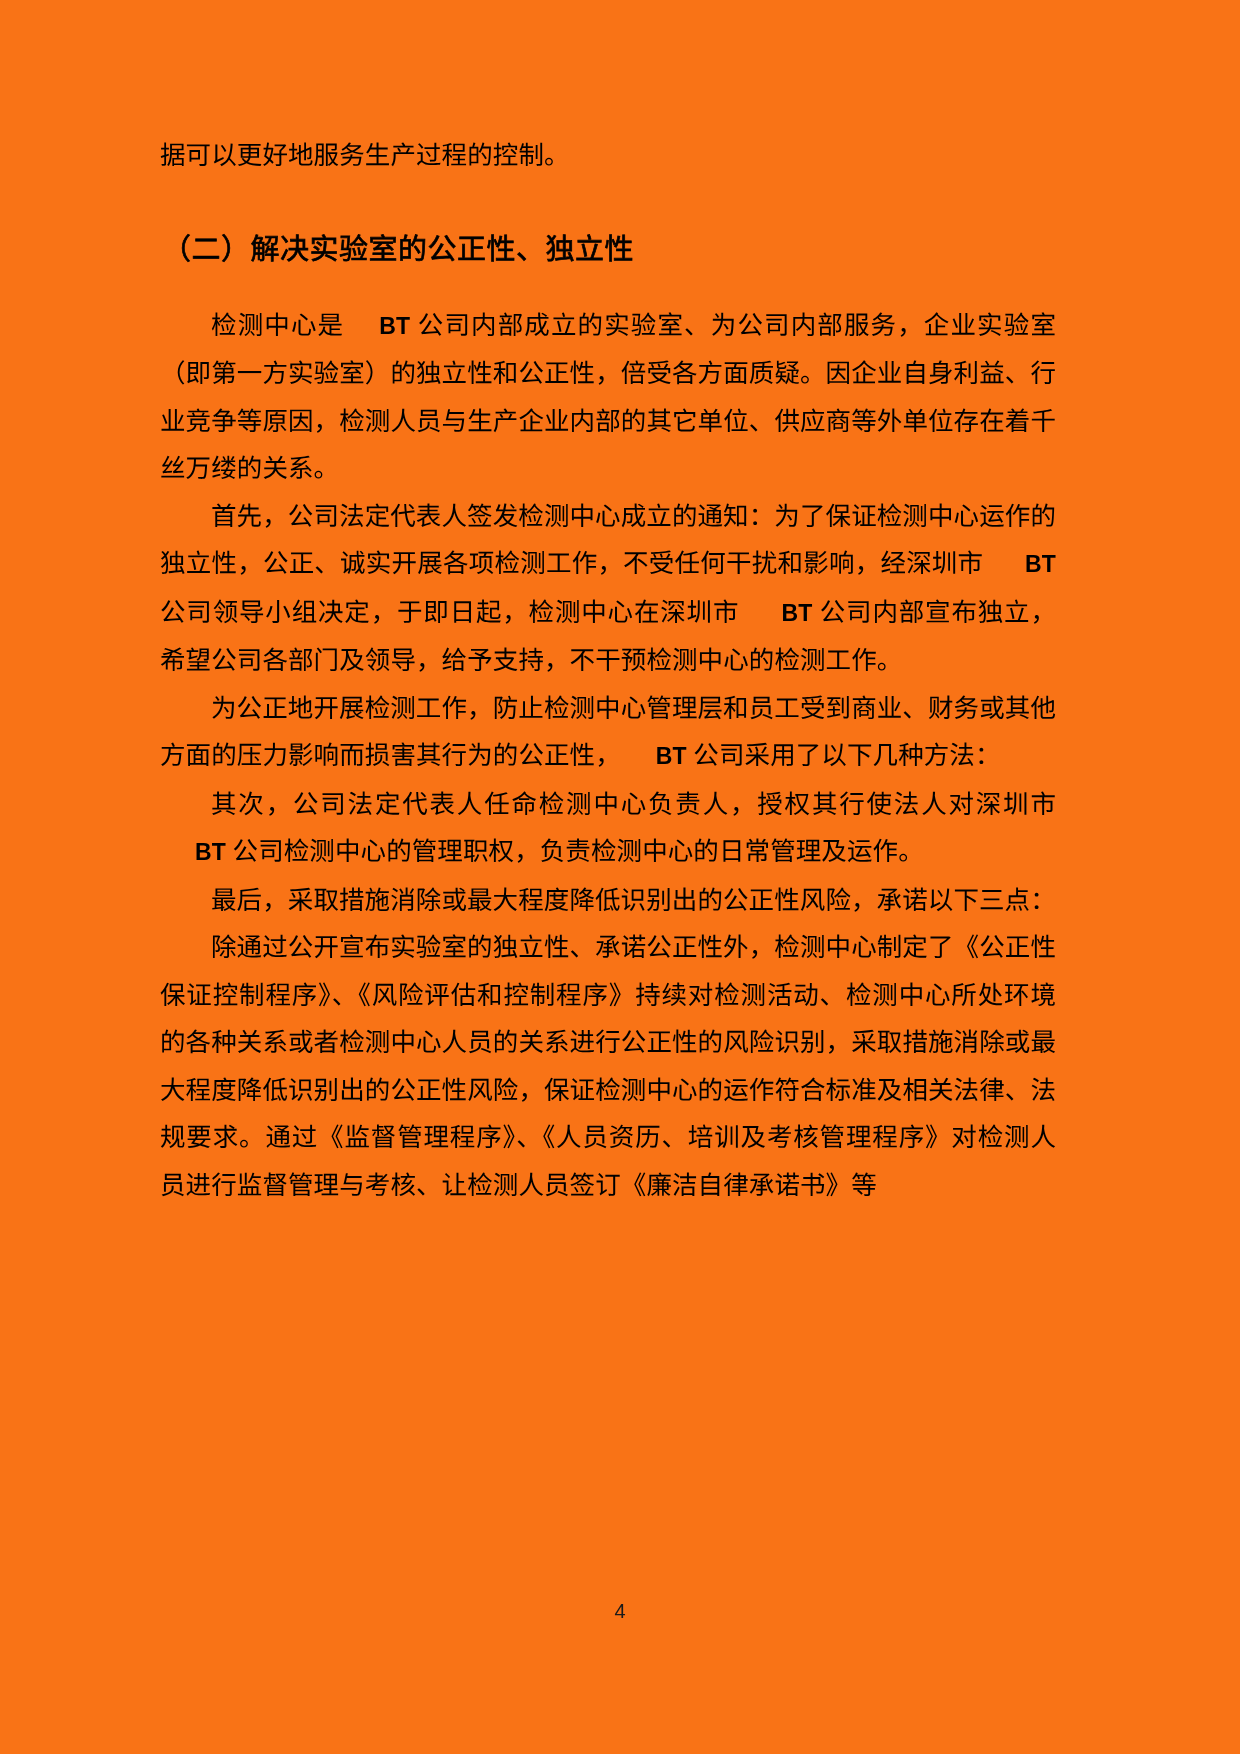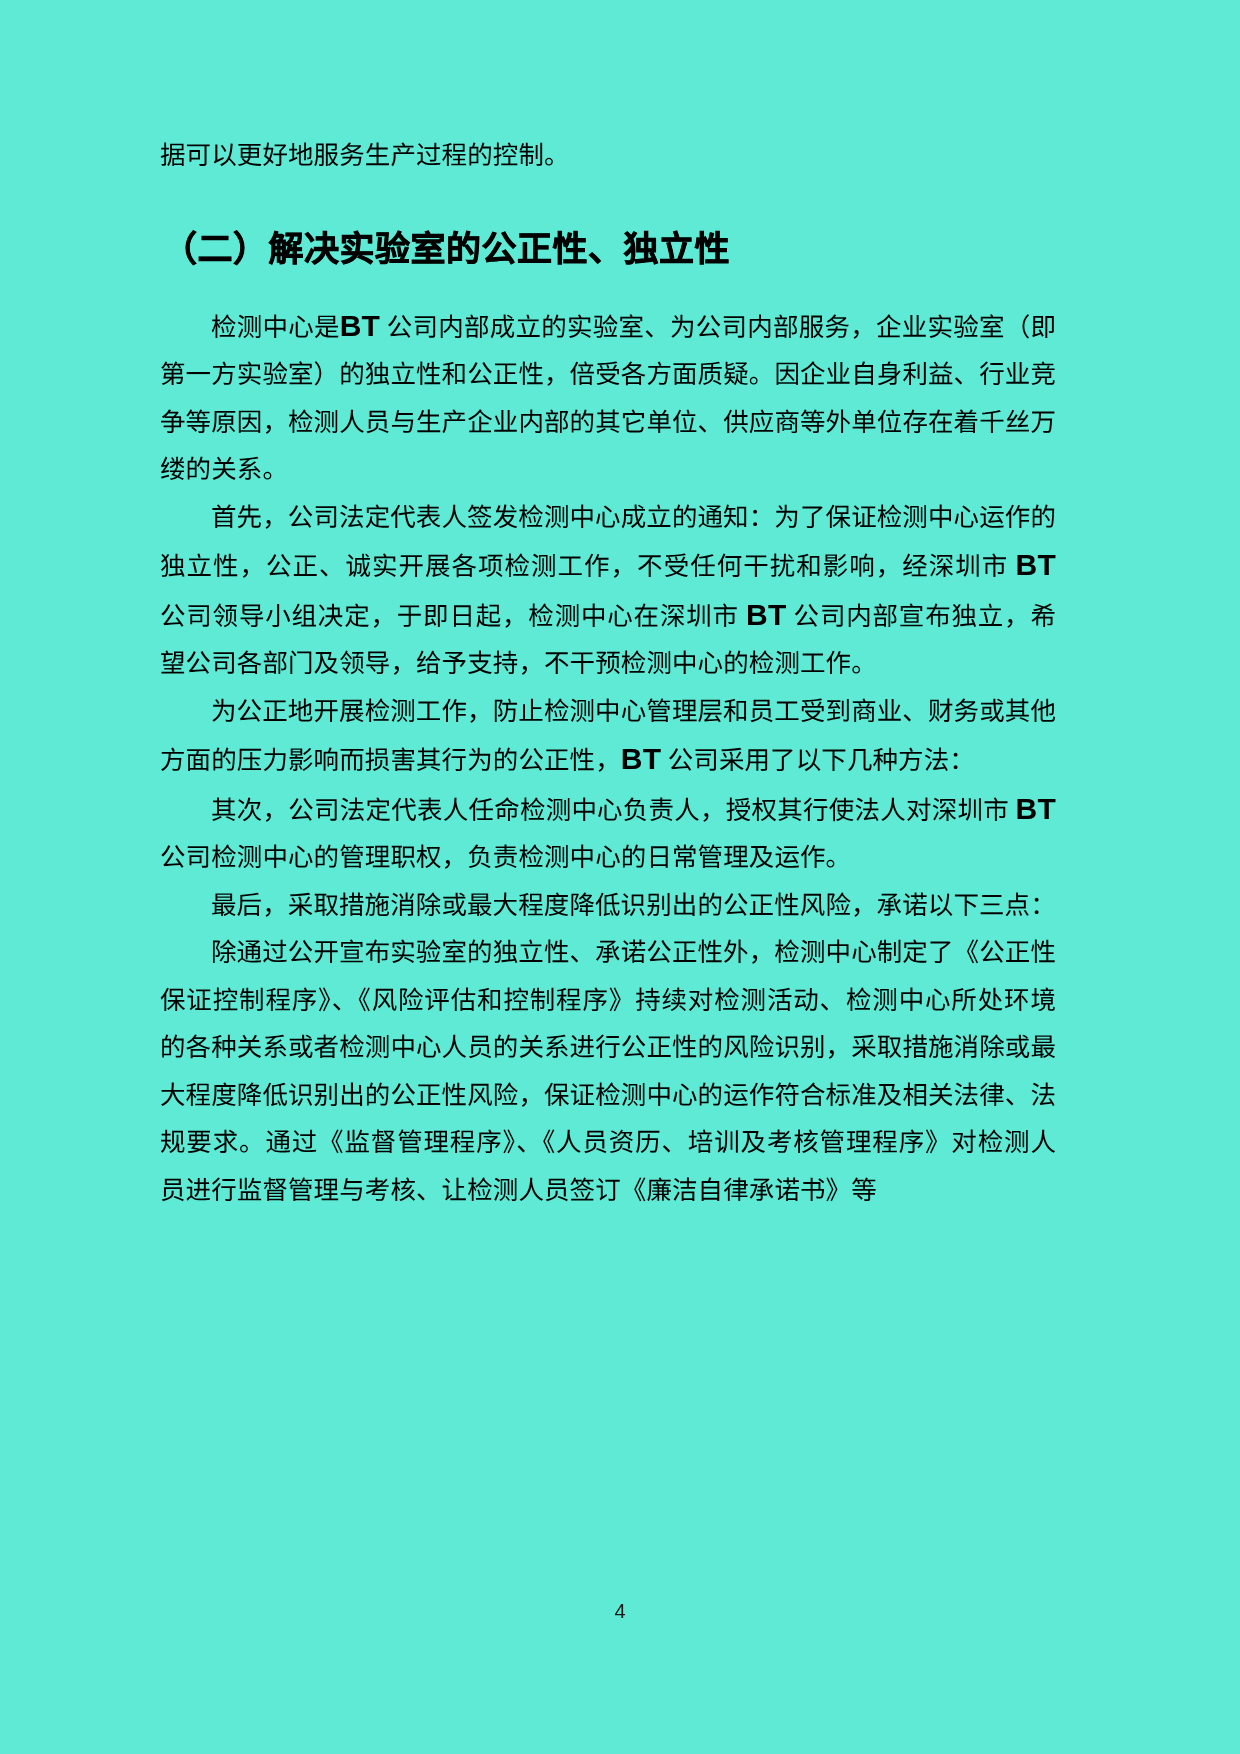--- a/index.html
+++ b/index.html
@@ -11,21 +11,21 @@
 
   body {
     font-family: "Liberation Serif", "DejaVu Serif", serif;
     -webkit-font-smoothing: antialiased;
   }
 
   .page {
     position: relative;
     width: 1240px;
     height: 1754px;
-    background: #5eead4;
+    background: #f97316;
     margin: 0 auto;
     overflow: hidden;
     box-sizing: border-box;
   }
 
   
   .content {
     position: absolute;
     left: 160px;
     top: 132px;
@@ -48,42 +48,43 @@
     text-indent: 0;
   }
 
   .para.indent {
     text-indent: 2em;
   }
 
   
   .heading {
     font-family: "Liberation Sans", "DejaVu Sans", sans-serif;
-    font-size: 35px;
+    font-size: 29px;
     line-height: 46px;
-    font-weight: 700;
+    font-weight: 400;
     color: #000000;
     letter-spacing: 0.5px;
     margin: 0;
     text-indent: 0;
     -webkit-text-stroke: 0.7px #000;
   }
 
   .heading-block {
     margin-top: 46px;
     margin-bottom: 30px;
     padding-left: 2px;
   }
 
   
   .latin {
     font-family: "Liberation Sans", "DejaVu Sans", sans-serif;
     font-weight: 700;
-    font-size: 30px;
+    font-size: 23px;
     letter-spacing: 0.2px;
+    margin-left: 35px;
   }
 
   .num {
     font-family: "Liberation Serif", "DejaVu Serif", serif;
     font-weight: 700;
     font-size: 24px;
   }
 
   
   .page-number {

